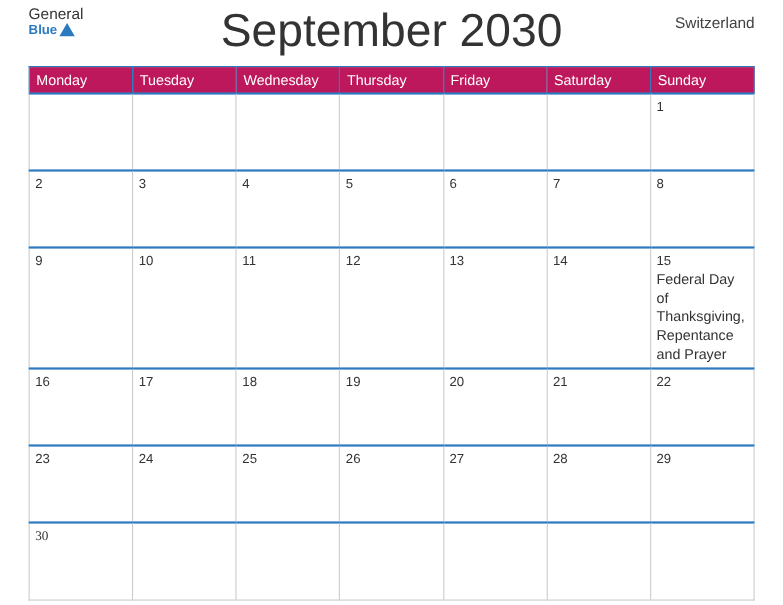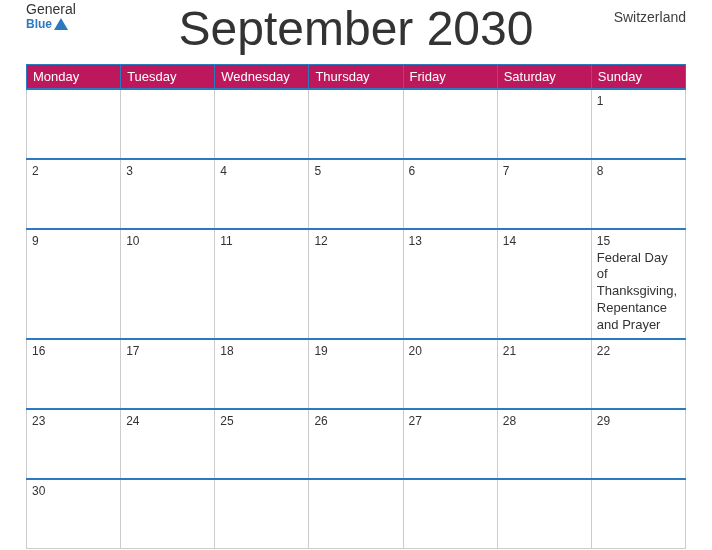--- a/index.html
+++ b/index.html
@@ -48,21 +48,21 @@
       font-weight: bold;
     }
     .logo-triangle {
       width: 0;
       height: 0;
       border-left: 7px solid transparent;
       border-right: 7px solid transparent;
       border-bottom: 12px solid #2b7abf;
     }
     .title {
-      font-size: 48px;
+      font-size: 42px;
       color: #333;
       text-align: center;
       font-weight: normal;
     }
     .country {
       position: absolute;
       right: 0;
       top: 8px;
       font-size: 14px;
       color: #404040;
@@ -94,20 +94,21 @@
       background: #fff;
     }
     .calendar-table tbody tr td:first-child {
       border-left: 1px solid #ccc;
     }
     .calendar-table tbody tr td:last-child {
       border-right: 1px solid #ccc;
     }
     .calendar-table tbody tr:last-child td {
       border-bottom: 1px solid #ccc;
+      font-family: Liberation Serif, serif;
     }
     .day-num {
       display: block;
       font-size: 12px;
       color: #333;
       margin-bottom: 2px;
     }
     .event-text {
       font-size: 13px;
       color: #333;

